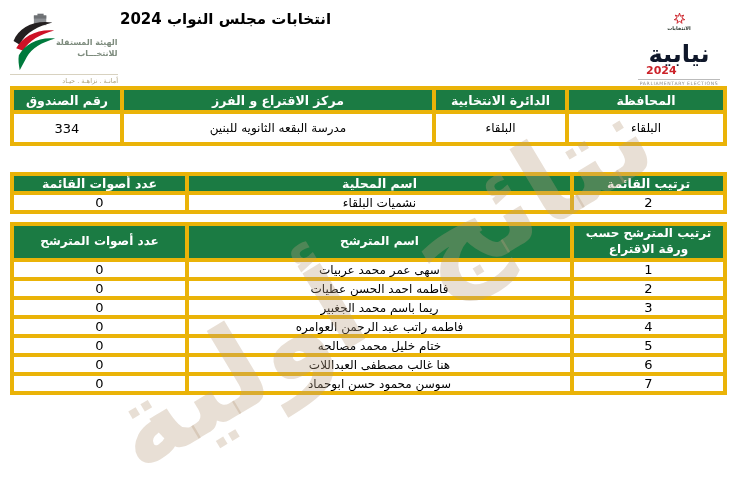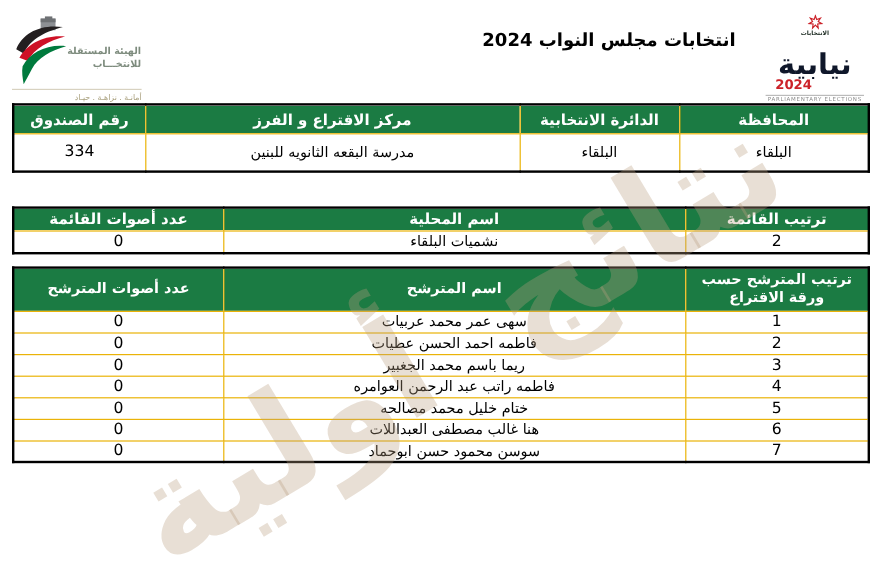--- a/index.html
+++ b/index.html
@@ -18,42 +18,42 @@
   .watermark{
     position:absolute;left:30px;top:225px;width:700px;z-index:10;
     text-align:center;font-size:116px;font-weight:bold;line-height:1;
     color:var(--watermark-color);
     transform:rotate(-31deg);transform-origin:center;
     white-space:nowrap;pointer-events:none;letter-spacing:4px;word-spacing:34px;
     direction:rtl;
   }
 
   
-  .titles{position:absolute;top:24px;left:120px;right:120px;text-align:right;direction:rtl;}
+  .titles{position:absolute;top:10px;left:120px;right:120px;text-align:left;direction:rtl;}
   .title{font-size:15px;font-weight:bold;color:#000;}
   .subtitle{font-size:14.5px;font-weight:bold;color:#000;margin-top:11px;}
 
   .logo-left{position:absolute;left:10px;top:12px;width:108px;}
   .iec-top{display:flex;align-items:flex-start;}
   .iec-name{direction:rtl;text-align:right;font-size:8px;line-height:1.35;color:#7d8b7d;font-weight:bold;margin-top:26px;}
   .iec-tagline{border-top:1px solid #d8d2c0;margin-top:2px;padding-top:2px;
     font-size:6.5px;color:#a89f7c;direction:rtl;letter-spacing:1px;}
 
   .logo-right{position:absolute;right:13px;top:12px;width:82px;text-align:center;}
   .niy-star{display:block;margin:0 auto 1px auto;}
   .niy-row{direction:rtl;line-height:1;}
   .niy-pre{font-size:5px;color:#1c2b22;vertical-align:top;font-weight:bold;}
   .niy-word{font-size:24px;font-weight:bold;color:#0f172a;letter-spacing:-1px;}
   .niy-year{text-align:left;padding-left:8px;font-size:11px;font-weight:bold;color:var(--accent-red);line-height:1;margin-top:-1px;}
   .niy-sub{border-top:1px solid #bbb;margin-top:3px;padding-top:1px;font-size:4.6px;color:#8a8a8a;letter-spacing:0.6px;}
 
   
   table{position:absolute;left:10px;width:713px;border-collapse:collapse;direction:rtl;
     table-layout:fixed;background:#fff;border:2px solid #000;}
-  th,td{border:1px solid #eab308;text-align:center;vertical-align:middle;overflow:hidden;padding:0 3px;}
+  th,td{border:4px solid #eab308;text-align:center;vertical-align:middle;overflow:hidden;padding:0 3px;}
   th{background:var(--header-green);color:#fff;font-weight:bold;font-size:12.5px;}
   td{font-size:12px;color:#000;}
   td.num{font-size:13px;}
 
   .t1{top:86px;}
   .t1 th{height:24px;}
   .t1 td{height:32px;}
 
   .t2{top:172px;}
   .t2 th{height:19px;}

